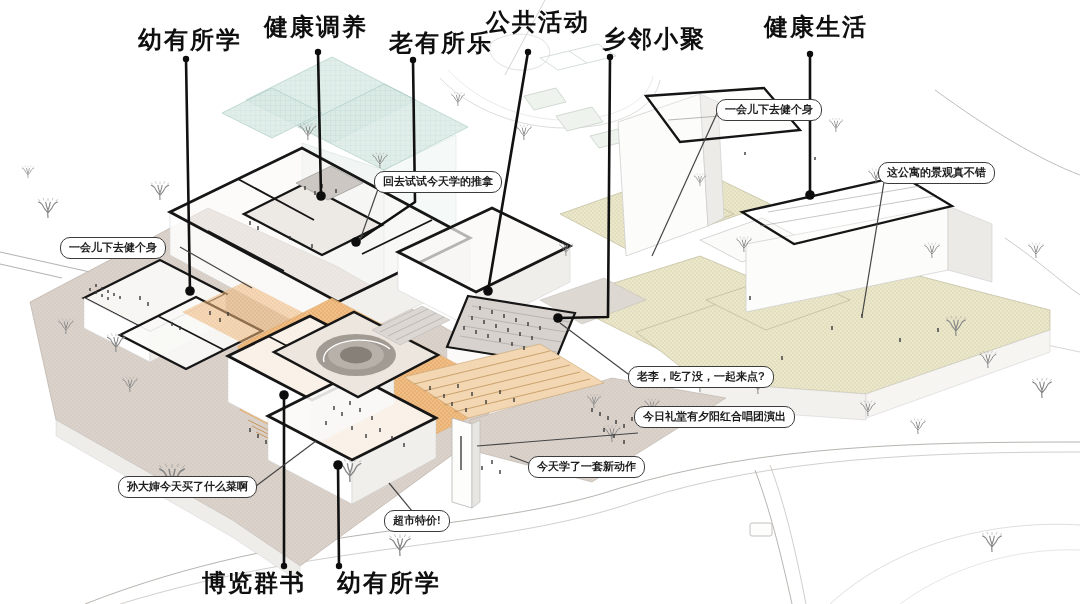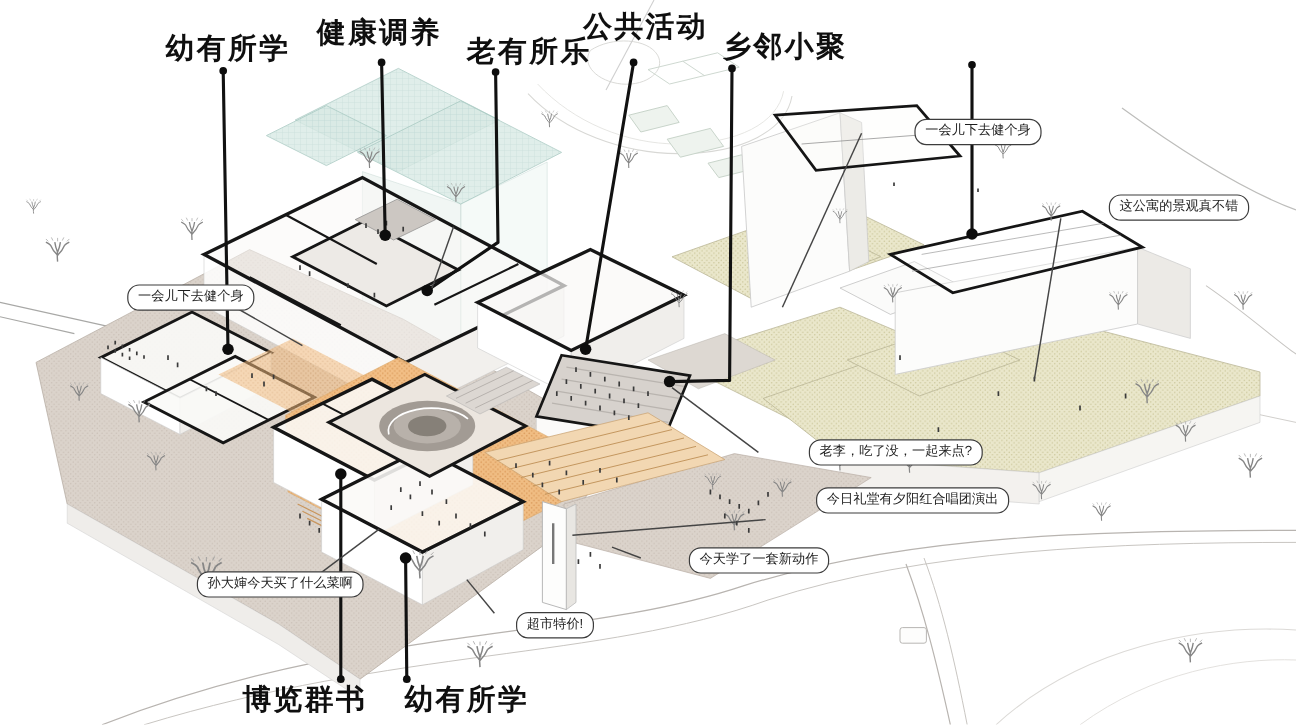--- a/index.html
+++ b/index.html
@@ -2,22 +2,22 @@
 <html><head>
 <meta charset="utf-8">
 <style>
   html,body{margin:0;padding:0;background:#fff;}
   .stage{position:relative;width:1080px;height:604px;background:#ffffff;overflow:hidden;
          font-family:"Liberation Sans","DejaVu Sans",sans-serif;}
   .scene{position:absolute;left:0;top:0;}
   .fn-label{position:absolute;transform:translateX(-50%);font-size:24px;font-weight:bold;
             color:#0f0f0f;letter-spacing:2px;white-space:nowrap;z-index:3;}
   .bubble{position:absolute;background:#fff;border:1.4px solid #3c3c3c;border-radius:10px;
-          padding:1px 8px 2px;font-size:11px;font-weight:normal;color:#1d1d1d;
-          white-space:nowrap;line-height:1.5;z-index:3;margin-left:46px;}
+          padding:1px 8px 2px;font-size:11px;font-weight:bold;color:#1d1d1d;
+          white-space:nowrap;line-height:1.5;z-index:3;}
 </style>
 </head>
 <body>
 
 <div class="stage">
 
 <svg class="scene" width="1080" height="604" viewBox="0 0 1080 604">
   <defs>
     <pattern id="orangeDots" width="4" height="4" patternUnits="userSpaceOnUse">
       <rect width="4" height="4" fill="#f2bc80"></rect>
@@ -234,24 +234,26 @@
     <path d="M256,486 L316,441"></path>
     <path d="M412,511 L389,483"></path>
   </g>
 </svg>
 
 <div class="fn-label" style="left:190px;top:24px">幼有所学</div>
 <div class="fn-label" style="left:441px;top:27px">老有所乐</div>
 <div class="fn-label" style="left:316px;top:11px">健康调养</div>
 <div class="fn-label" style="left:538px;top:6px">公共活动</div>
 <div class="fn-label" style="left:654px;top:23px">乡邻小聚</div>
+<div class="fn-label" style="left:816px;top:11px">健康生活</div>
 <div class="fn-label" style="left:254px;top:567px">博览群书</div>
 <div class="fn-label" style="left:389px;top:567px">幼有所学</div>
 
 <div class="bubble" style="left:60px;top:237px">一会儿下去健个身</div>
+<div class="bubble" style="left:374px;top:171px">回去试试今天学的推拿</div>
 <div class="bubble" style="left:716px;top:99px">一会儿下去健个身</div>
 <div class="bubble" style="left:878px;top:162px">这公寓的景观真不错</div>
 <div class="bubble" style="left:628px;top:366px">老李，吃了没，一起来点?</div>
 <div class="bubble" style="left:634px;top:406px">今日礼堂有夕阳红合唱团演出</div>
 <div class="bubble" style="left:528px;top:456px">今天学了一套新动作</div>
 <div class="bubble" style="left:118px;top:476px">孙大婶今天买了什么菜啊</div>
 <div class="bubble" style="left:384px;top:510px">超市特价!</div>
 
 </div>
 

